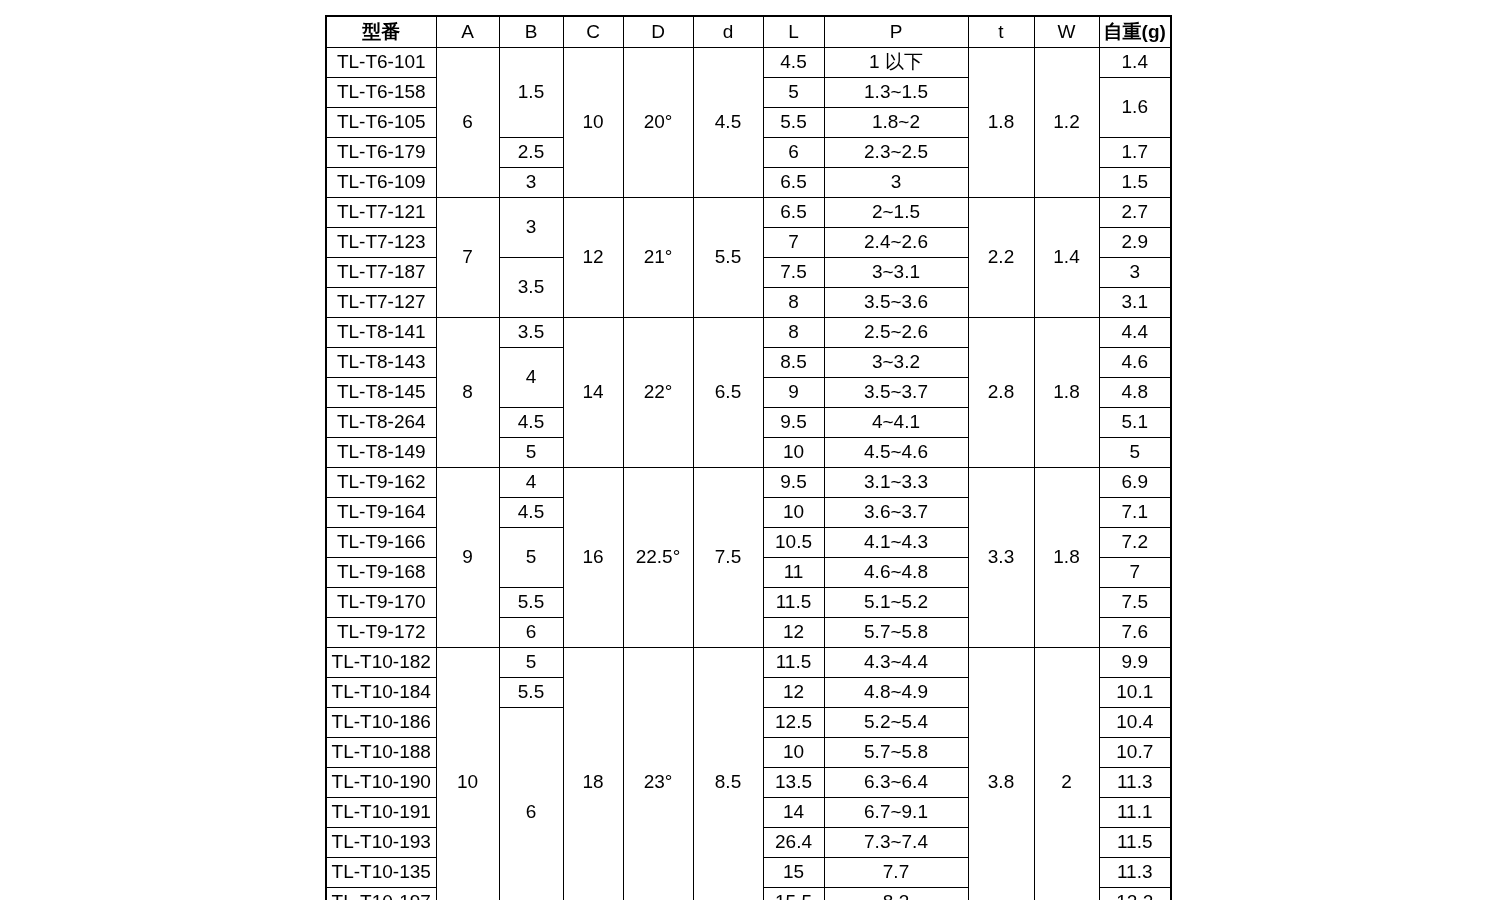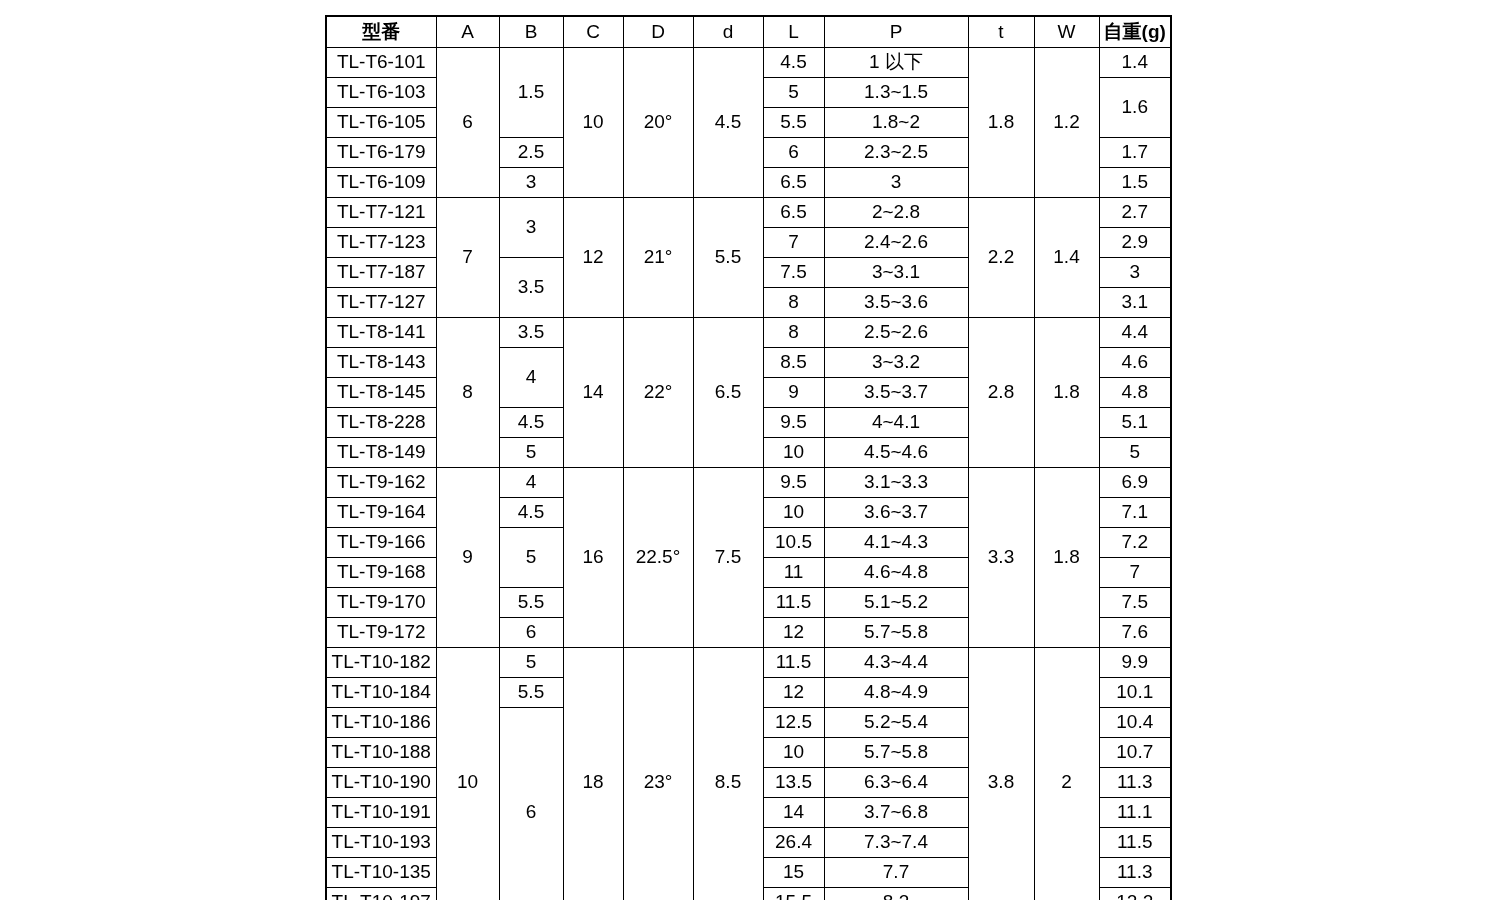--- a/index.html
+++ b/index.html
@@ -91,21 +91,21 @@
         <td rowspan="5">10</td>
         <td rowspan="5">20°</td>
         <td rowspan="5">4.5</td>
         <td>4.5</td>
         <td>1 以下</td>
         <td rowspan="5">1.8</td>
         <td rowspan="5">1.2</td>
         <td>1.4</td>
       </tr>
       <tr>
-        <td>TL-T6-103</td>
+        <td>TL-T6-158</td>
         <td>5</td>
         <td>1.3~1.5</td>
         <td rowspan="2">1.6</td>
       </tr>
       <tr>
         <td>TL-T6-105</td>
         <td>5.5</td>
         <td>1.8~2</td>
       </tr>
       <tr>
@@ -124,21 +124,21 @@
       </tr>
 
       <tr>
         <td>TL-T7-121</td>
         <td rowspan="4">7</td>
         <td rowspan="2">3</td>
         <td rowspan="4">12</td>
         <td rowspan="4">21°</td>
         <td rowspan="4">5.5</td>
         <td>6.5</td>
-        <td>2~2.8</td>
+        <td>2~1.5</td>
         <td rowspan="4">2.2</td>
         <td rowspan="4">1.4</td>
         <td>2.7</td>
       </tr>
       <tr>
         <td>TL-T7-123</td>
         <td>7</td>
         <td>2.4~2.6</td>
         <td>2.9</td>
       </tr>
@@ -176,21 +176,21 @@
         <td>3~3.2</td>
         <td>4.6</td>
       </tr>
       <tr>
         <td>TL-T8-145</td>
         <td>9</td>
         <td>3.5~3.7</td>
         <td>4.8</td>
       </tr>
       <tr>
-        <td>TL-T8-228</td>
+        <td>TL-T8-264</td>
         <td>4.5</td>
         <td>9.5</td>
         <td>4~4.1</td>
         <td>5.1</td>
       </tr>
       <tr>
         <td>TL-T8-149</td>
         <td>5</td>
         <td>10</td>
         <td>4.5~4.6</td>
@@ -280,21 +280,21 @@
       </tr>
       <tr>
         <td>TL-T10-190</td>
         <td>13.5</td>
         <td>6.3~6.4</td>
         <td>11.3</td>
       </tr>
       <tr>
         <td>TL-T10-191</td>
         <td>14</td>
-        <td>3.7~6.8</td>
+        <td>6.7~9.1</td>
         <td>11.1</td>
       </tr>
       <tr>
         <td>TL-T10-193</td>
         <td>26.4</td>
         <td>7.3~7.4</td>
         <td>11.5</td>
       </tr>
       <tr>
         <td>TL-T10-135</td>

